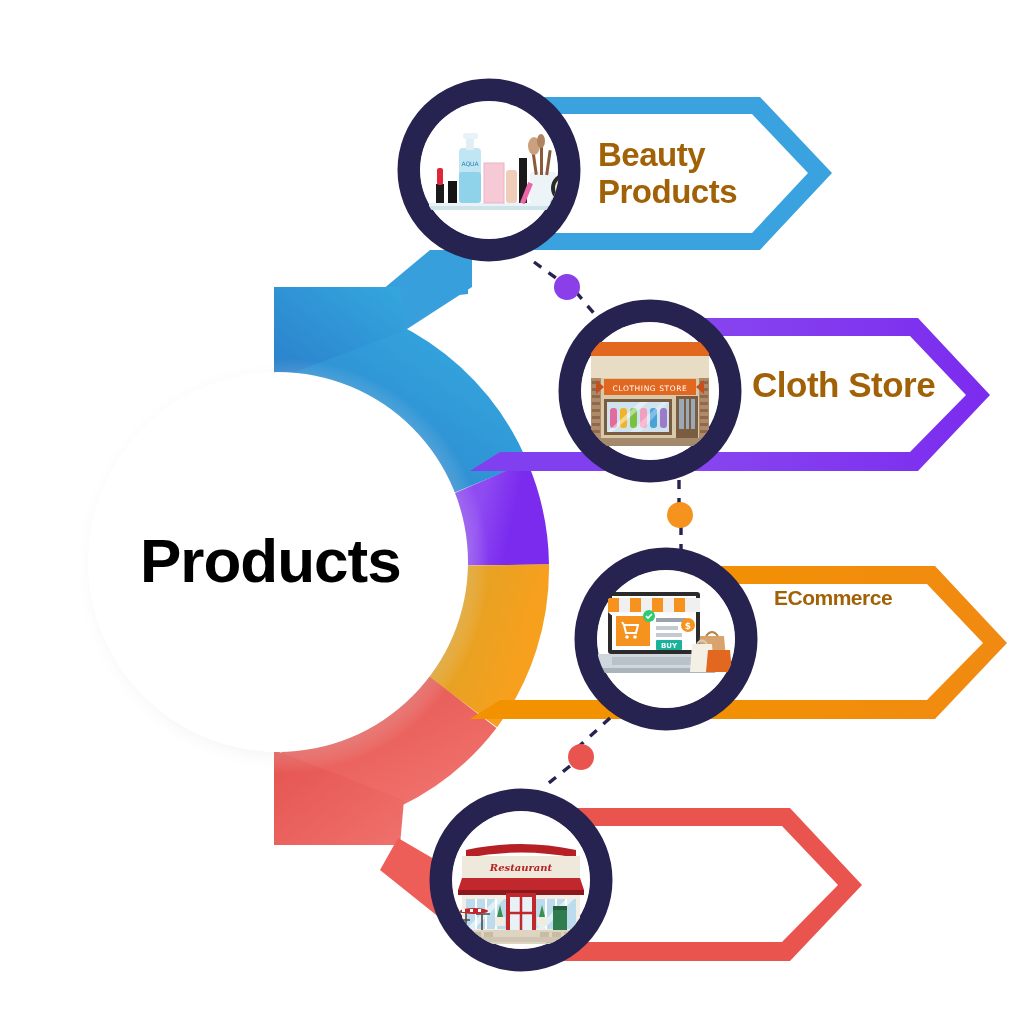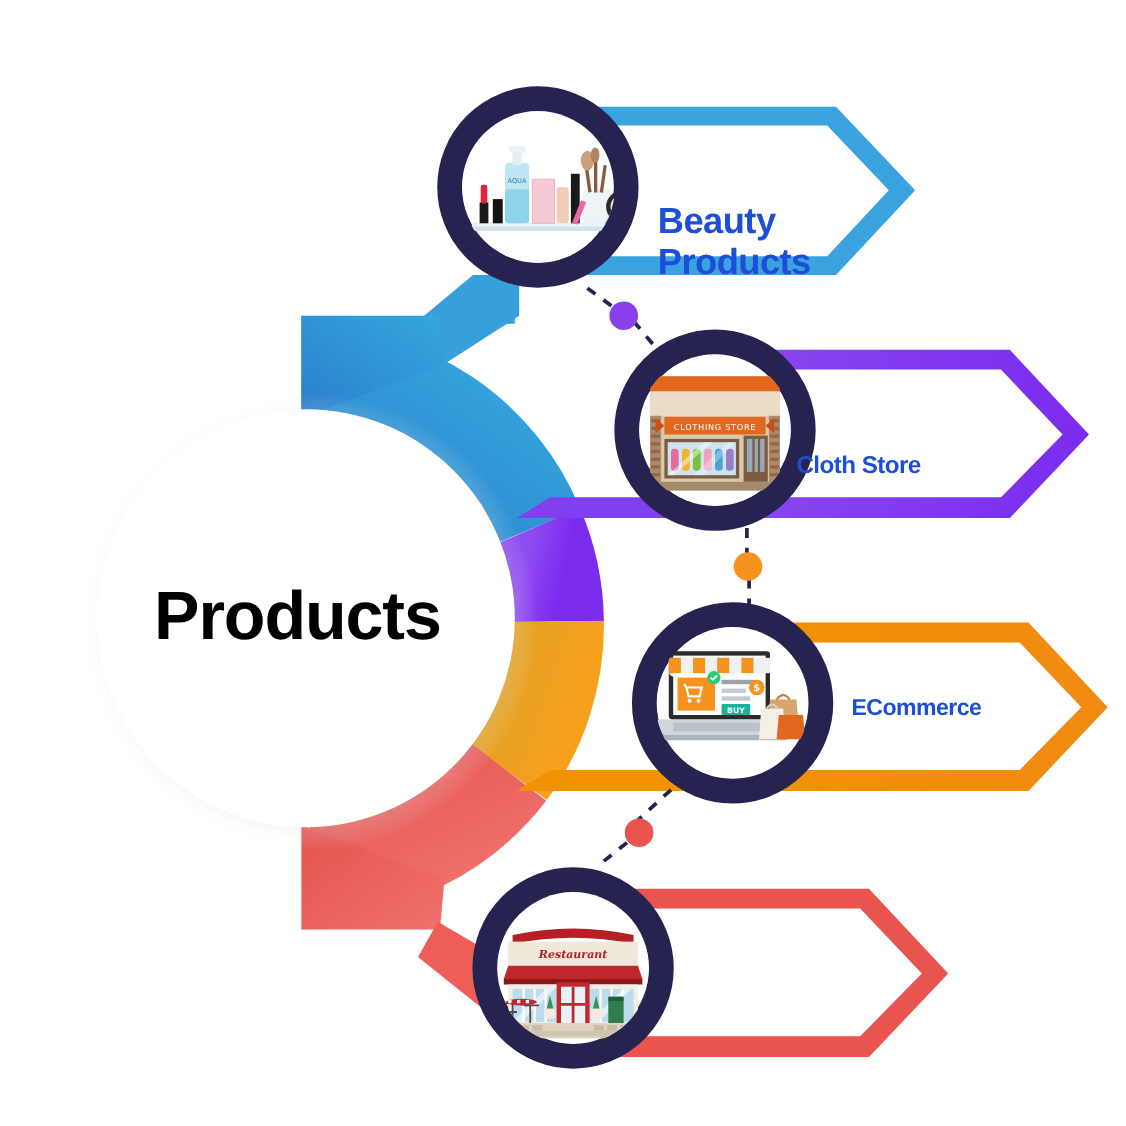--- a/index.html
+++ b/index.html
@@ -3,30 +3,29 @@
 <meta charset="utf-8">
 <style>
   html,body{margin:0;padding:0;background:#ffffff;}
   body{width:1024px;height:1024px;overflow:hidden;
        font-family:"Liberation Sans","DejaVu Sans",sans-serif;}
   #stage{position:relative;width:1024px;height:1024px;background:#fff;}
   #art{position:absolute;left:0;top:0;width:1024px;height:1024px;}
 
   .label{
     position:absolute;
-    color:#1d4ed8;
+    color:#a16207;
     font-weight:700;
     letter-spacing:-0.5px;
     line-height:1.12;
     white-space:pre-line;
     pointer-events:none;
-    margin-top:46px;
   }
   #lbl-0{left:598px;top:137px;font-size:33px;}
-  #lbl-1{left:724px;top:365px;font-size:22px;text-align:right;}
+  #lbl-1{left:752px;top:365px;font-size:35px;text-align:right;}
   #lbl-2{left:774px;top:586px;font-size:21px;}
   #lbl-3{left:624px;top:858px;font-size:31px;}
 
   #center-label{
     position:absolute;left:140px;top:525px;width:280px;
     font-size:62px;font-weight:700;color:#000;letter-spacing:-1px;
   }
 </style>
 </head>
 <body>

